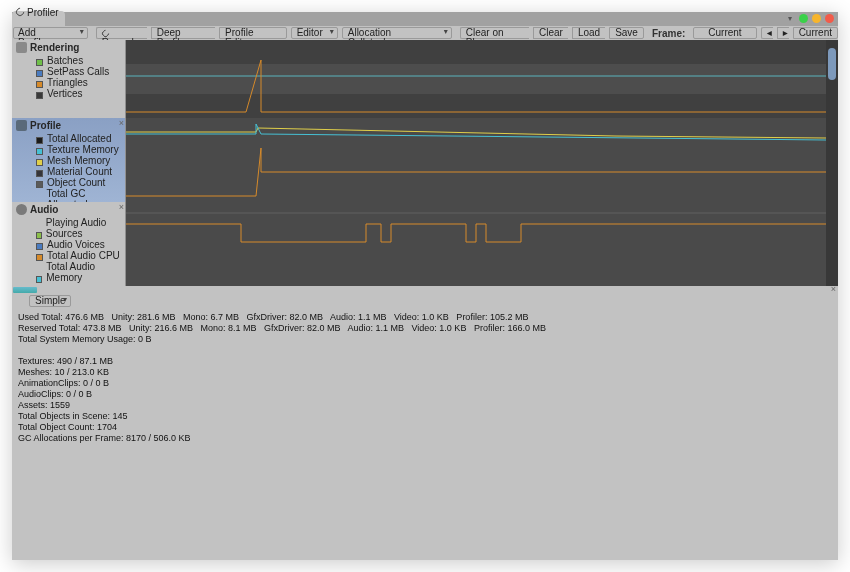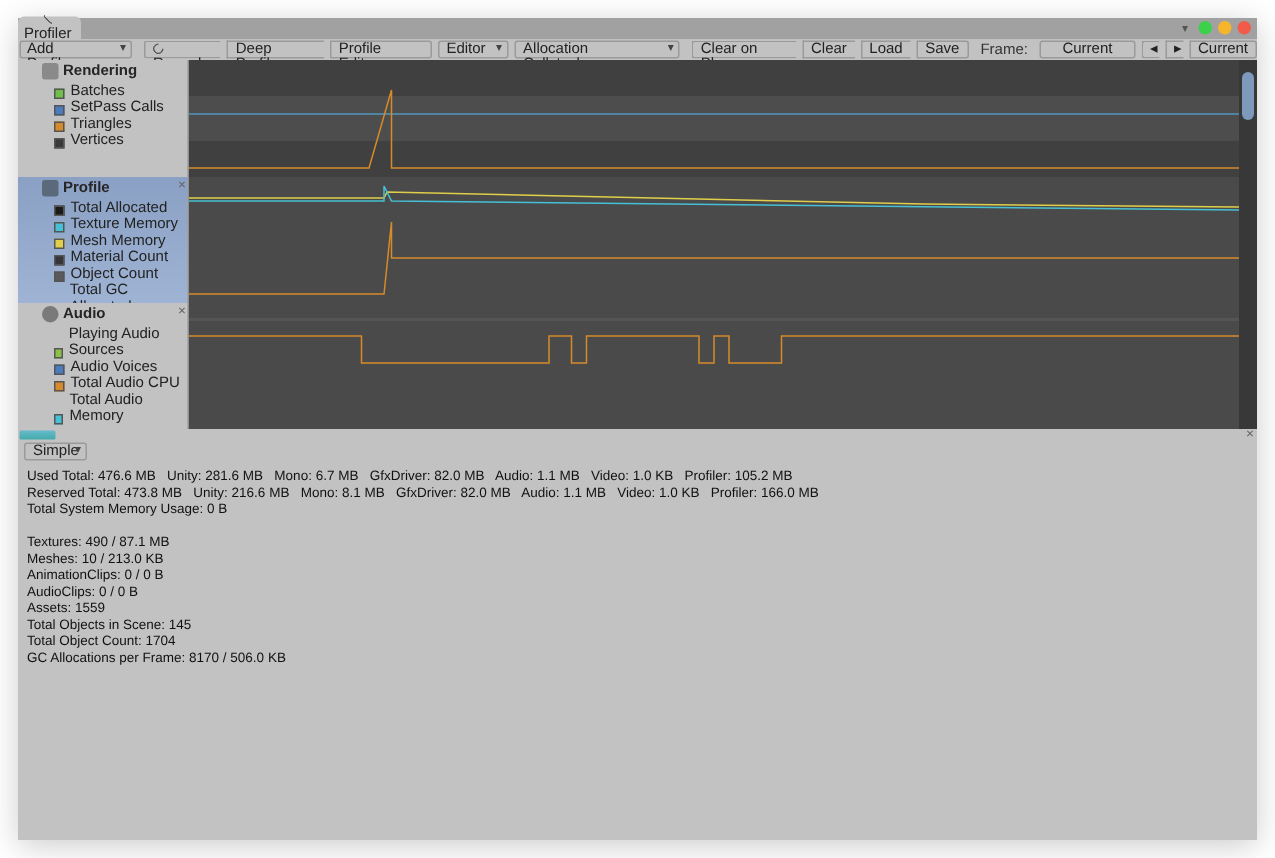--- a/index.html
+++ b/index.html
@@ -1,19 +1,19 @@
 <!DOCTYPE html>
 <html><head>
 <meta charset="utf-8">
 <style>
 *{margin:0;padding:0;box-sizing:border-box;font-family:Arial,Helvetica,sans-serif;font-size:10px;}
 body{background:#fff;padding:12px;}
 .window{width:826px;height:548px;background:#c2c2c2;box-shadow:0 4px 20px rgba(0,0,0,0.2);display:flex;flex-direction:column;}
 .tabbar{height:14px;display:flex;align-items:flex-end;background:#a1a1a1;position:relative;}
-.tab{background:#c2c2c2;border-radius:4px 4px 0 0;padding:1px 6px 14px 4px;display:flex;align-items:center;gap:3px;font-size:9px;color:#222;height:14px;flex-direction:column;}
+.tab{background:#c2c2c2;border-radius:4px 4px 0 0;padding:1px 6px 14px 4px;display:flex;align-items:center;gap:3px;font-size:9px;color:#222;height:14px;}
 .tab-icon{width:8px;height:8px;border:1.5px solid #555;border-radius:50%;border-top-color:transparent;transform:rotate(45deg);}
 .window-buttons{position:absolute;right:4px;top:2px;display:flex;gap:4px;}
 .wbtn{width:9px;height:9px;border-radius:50%;}
 .wb-min{background:#3bd14a;}
 .wb-max{background:#f7b52c;}
 .wb-close{background:#f25b4a;}
 .wb-extra{width:10px;height:9px;font-size:8px;color:#555;text-align:center;line-height:9px;}
 
 .toolbar{height:14px;background:#c2c2c2;display:flex;align-items:center;gap:4px;font-size:9px;}
 .add-profiler{background:#c2c2c2;border:1px solid #9a9a9a;border-radius:2px;padding:0 18px 0 4px;height:12px;line-height:10px;color:#222;position:relative;margin-left:1px;}
@@ -27,35 +27,35 @@
 .rec-dot{width:7px;height:7px;border:1.2px solid #555;border-radius:50%;border-top-color:transparent;transform:rotate(45deg);display:inline-block;vertical-align:middle;margin-right:2px;}
 .spacer{flex:1;}
 .frame-label{color:#333;}
 .frame-value{background:#c2c2c2;border:1px solid #9a9a9a;border-radius:2px;padding:0 14px;height:12px;line-height:10px;color:#222;}
 .nav-btn{width:12px;text-align:center;}
 
 .chart-area{display:flex;flex-direction:column;background:#c2c2c2;}
 .chart-row{display:flex;height:80px;}
 .chart-row.sel .sidebar{background:linear-gradient(#8aa0c4,#9fb4d4);}
 .sidebar{width:114px;background:#c2c2c2;border-right:1px solid #909090;padding:2px 4px;position:relative;}
-.sidebar-hdr{display:flex;align-items:center;gap:3px;font-size:10px;font-weight:bold;color:#262626;margin-bottom:2px;margin-left:12px;}
+.sidebar-hdr{display:flex;align-items:center;gap:3px;font-size:10px;font-weight:bold;color:#262626;margin-bottom:2px;}
 .hdr-icon{width:11px;height:11px;background:#888;border-radius:2px;}
 .leg-item{display:flex;align-items:flex-end;gap:4px;font-size:8px;color:#222;line-height:11px;padding-left:20px;}
 .leg-sw{width:7px;height:7px;border:1px solid #555;}
 .close-x{position:absolute;right:1px;top:0;font-size:9px;color:#666;cursor:pointer;}
 .chart{flex:1;background:#4a4a4a;position:relative;overflow:hidden;}
 .chart svg{width:100%;height:100%;display:block;}
 .scrollbar-v{width:12px;background:#383838;position:relative;}
 .sb-thumb{position:absolute;left:2px;right:2px;top:8px;height:32px;background:#7d99bb;border-radius:4px;}
 
 .hsplit{height:8px;background:#c2c2c2;display:flex;align-items:center;position:relative;}
 .hsplit-bar{position:absolute;left:1px;top:1px;width:24px;height:6px;background:linear-gradient(#6bc,#4aa);border-radius:1px;}
 .hsplit-x{position:absolute;right:2px;top:-2px;font-size:9px;color:#666;}
 
-.detail-bar{height:14px;background:#c2c2c2;display:flex;align-items:center;padding-left:4px;}
+.detail-bar{height:14px;background:#c2c2c2;display:flex;align-items:center;padding-left:17px;}
 .details{flex:1;background:#c2c2c2;padding:4px 6px;overflow:auto;}
 .det-line{font-size:9px;color:#111;line-height:11px;white-space:pre;}
 </style>
 </head>
 <body>
 
 <div class="window">
 
   <div class="tabbar">
     <div class="tab">
@@ -76,21 +76,21 @@
     <div class="btn seg-l"><span class="rec-dot"></span><span>Record</span></div>
     <div class="btn seg-m">Deep Profile</div>
     <div class="btn seg-r">Profile Editor</div>
     <div class="btn dropdown">Editor</div>
     <div class="btn dropdown">Allocation Callstacks</div>
     <div class="spacer"></div>
     <div class="btn seg-l">Clear on Play</div>
     <div class="btn seg-m">Clear</div>
     <div class="btn seg-m">Load</div>
     <div class="btn seg-r">Save</div>
-    <span class="frame-label" style="margin:0 4px;">Frame:</span>
+    <span class="frame-label" style="margin:0 4px;font-weight:bold;">Frame:</span>
     <div class="frame-value">Current</div>
     <div class="btn seg-l nav-btn">◂</div>
     <div class="btn seg-m nav-btn">▸</div>
     <div class="btn seg-r">Current</div>
   </div>
 
   <div class="chart-area">
 
     <div class="chart-row" style="height:78px;">
       <div class="sidebar">

